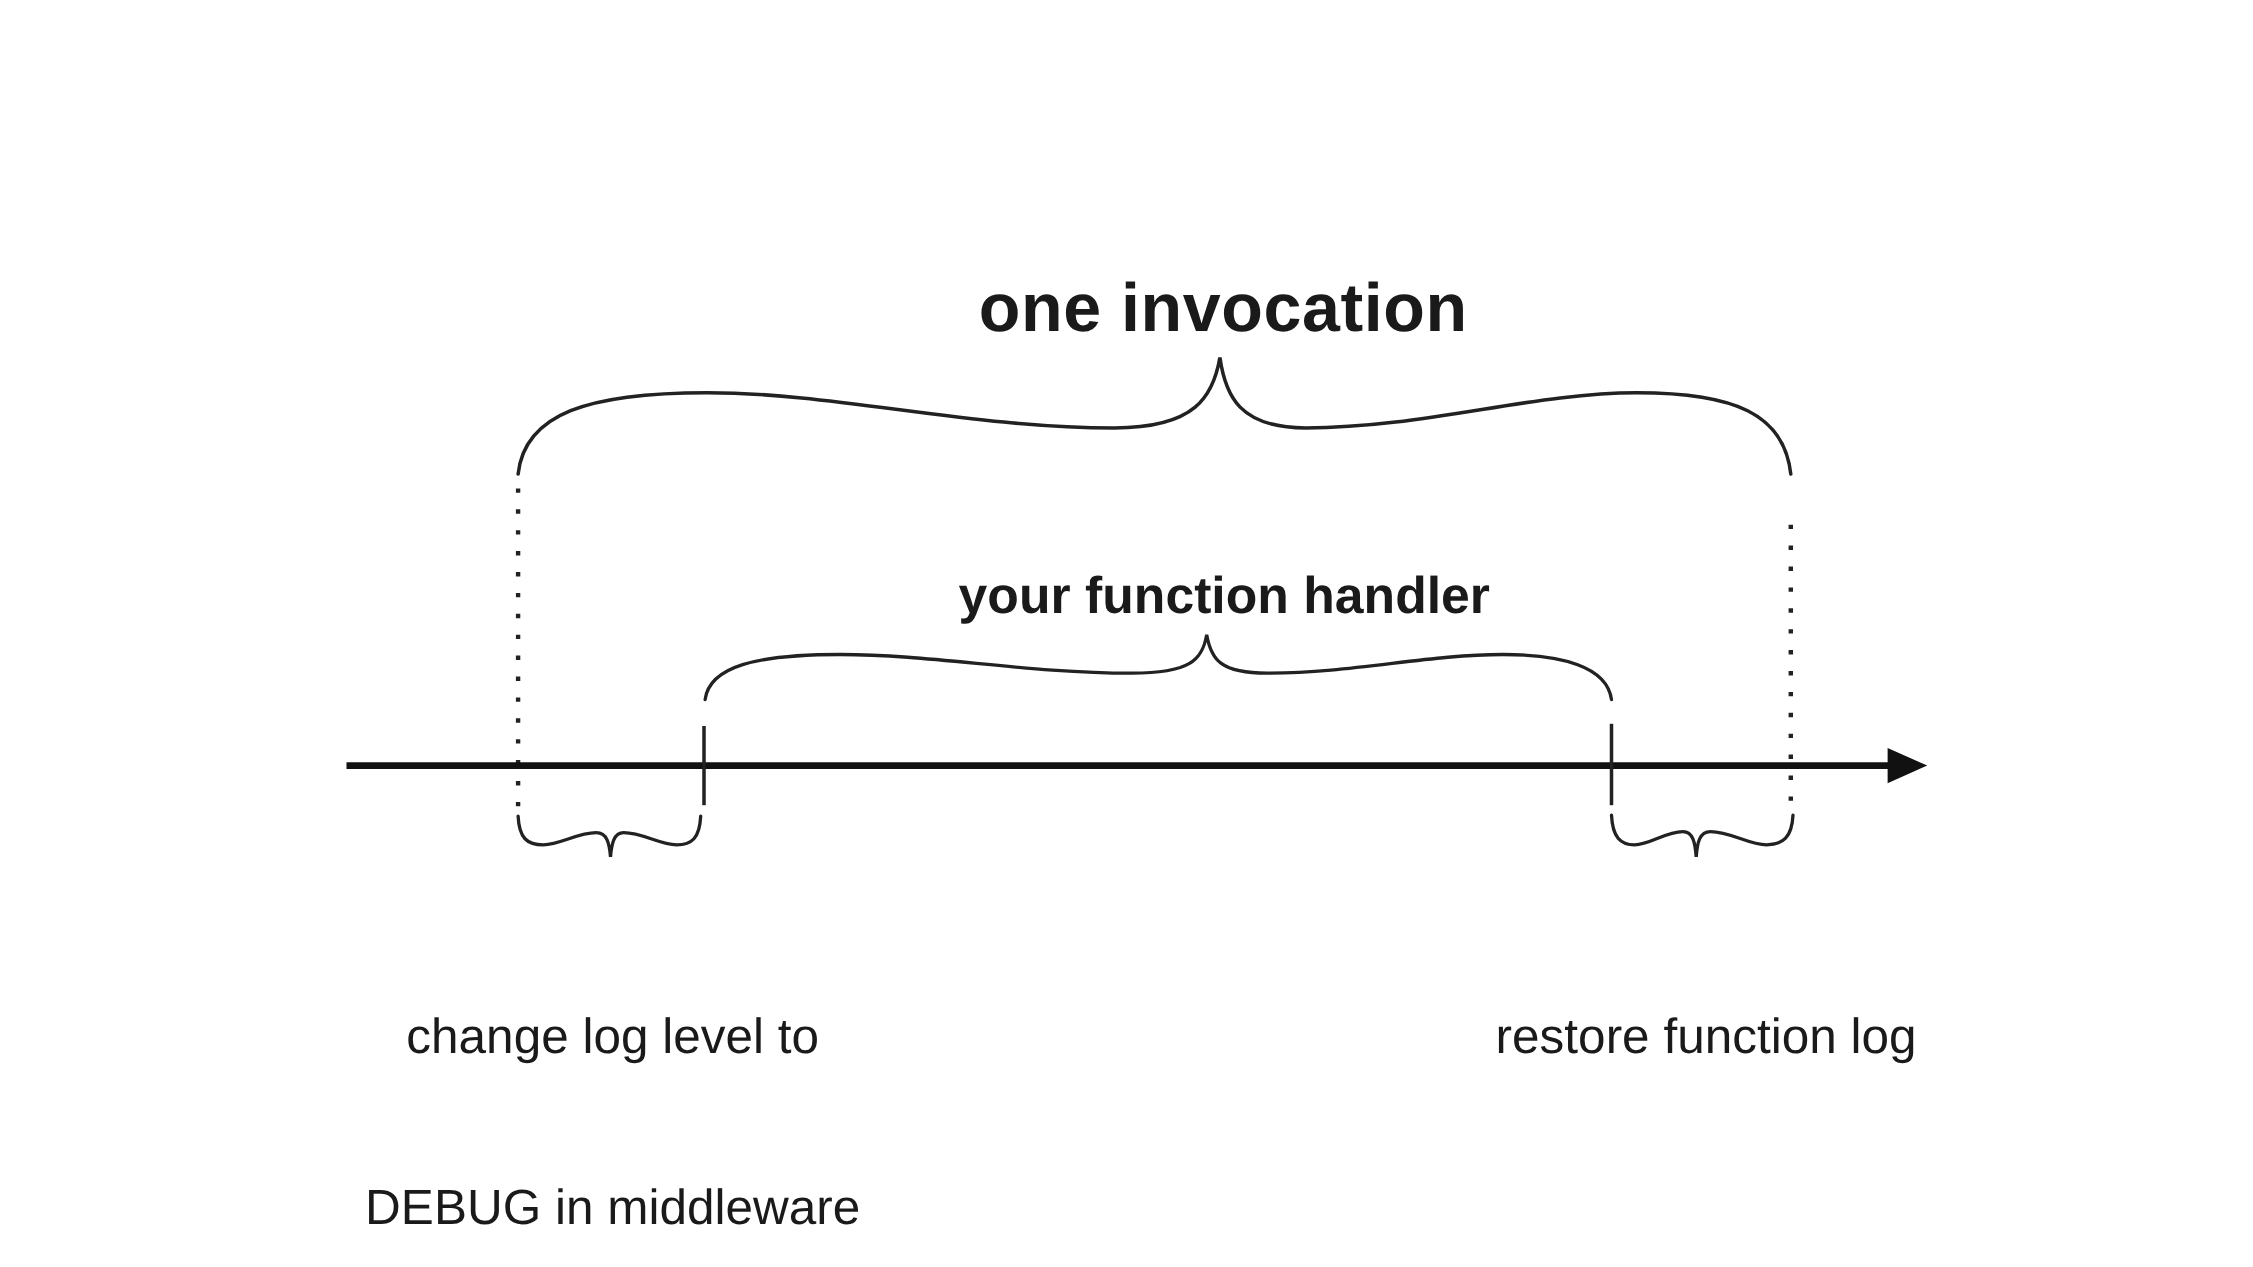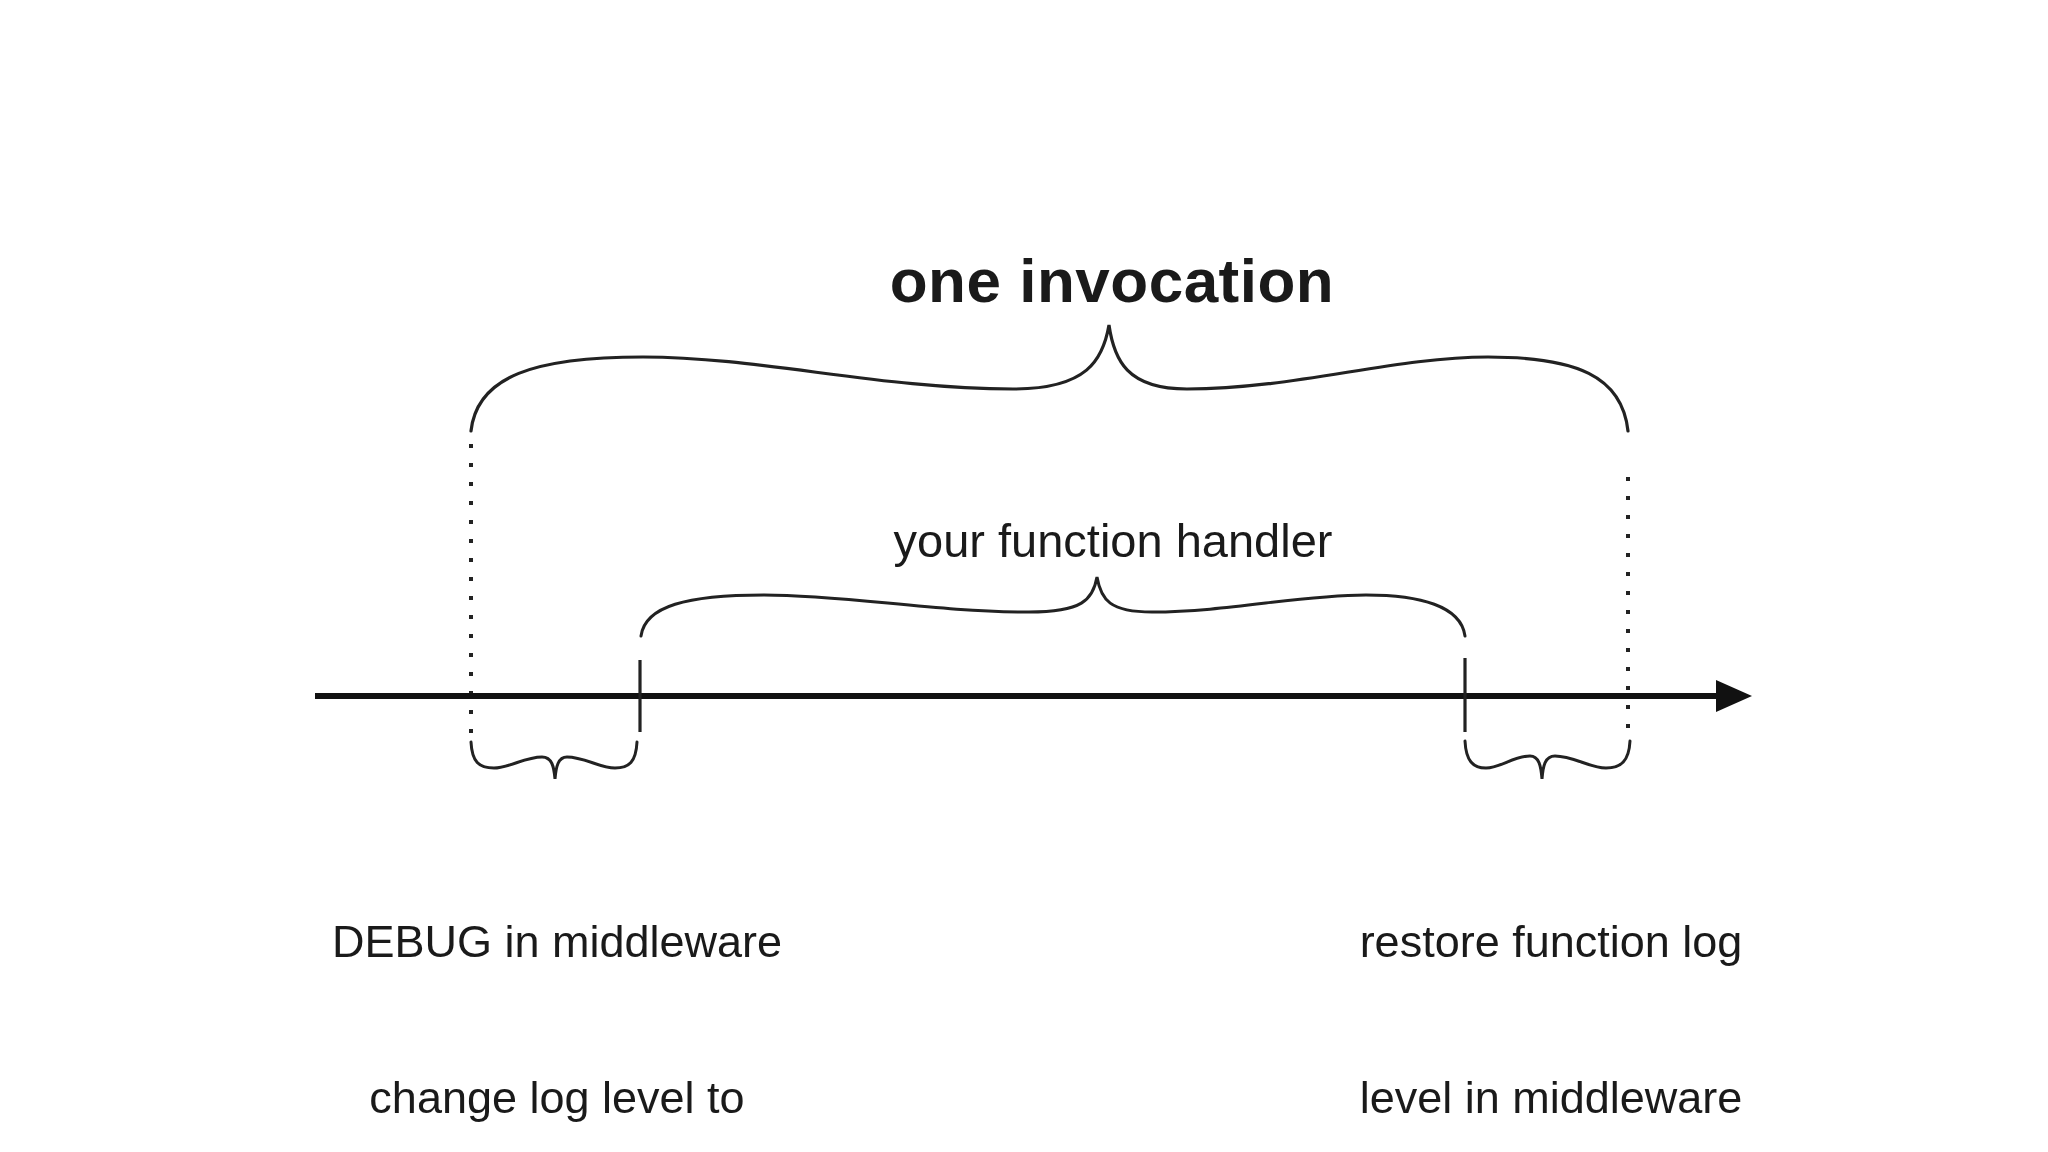--- a/index.html
+++ b/index.html
@@ -37,21 +37,21 @@
     line-height: 70px;
     font-weight: 700;
     letter-spacing: 0.5px;
   }
   .handler {
     left: 813px;
     top: 514px;
     width: 600px;
     font-size: 47px;
     line-height: 54px;
-    font-weight: 400;
+    font-weight: 700;
   }
   .annotation {
     top: 812px;
     width: 640px;
     font-size: 45px;
     line-height: 52px;
     font-weight: 400;
   }
   .annotation-left  { left: 237px; }
   .annotation-right { left: 1231px; }
@@ -79,22 +79,21 @@
     <path stroke-width="3" stroke-linecap="round" d="M 471 742 C 472 762 479 768 494 768 C 509 768 525 757 542 757 C 552 757 554 767 555 779 C 556 767 558 757 567 757 C 584 757 600 768 615 768 C 629 768 636 762 637 742"></path>
 
     <path stroke-width="3" stroke-linecap="round" d="M 1465 741 C 1466 761 1473 768 1486 768 C 1500 768 1514 756 1530 756 C 1539 756 1541 766 1542 779 C 1543 766 1545 756 1555 756 C 1573 756 1590 768 1606 768 C 1621 768 1629 761 1630 741"></path>
   </svg>
 
   <div class="label title">one invocation</div>
 
   <div class="label handler">your function handler</div>
 
   <div class="label annotation annotation-left">
+    <div>change log level to</div>
     <div>DEBUG in middleware</div>
-    <div>change log level to</div>
   </div>
 
   <div class="label annotation annotation-right">
     <div>restore function log</div>
-    <div>level in middleware</div>
   </div>
 
 </div>
 
 </body></html>

